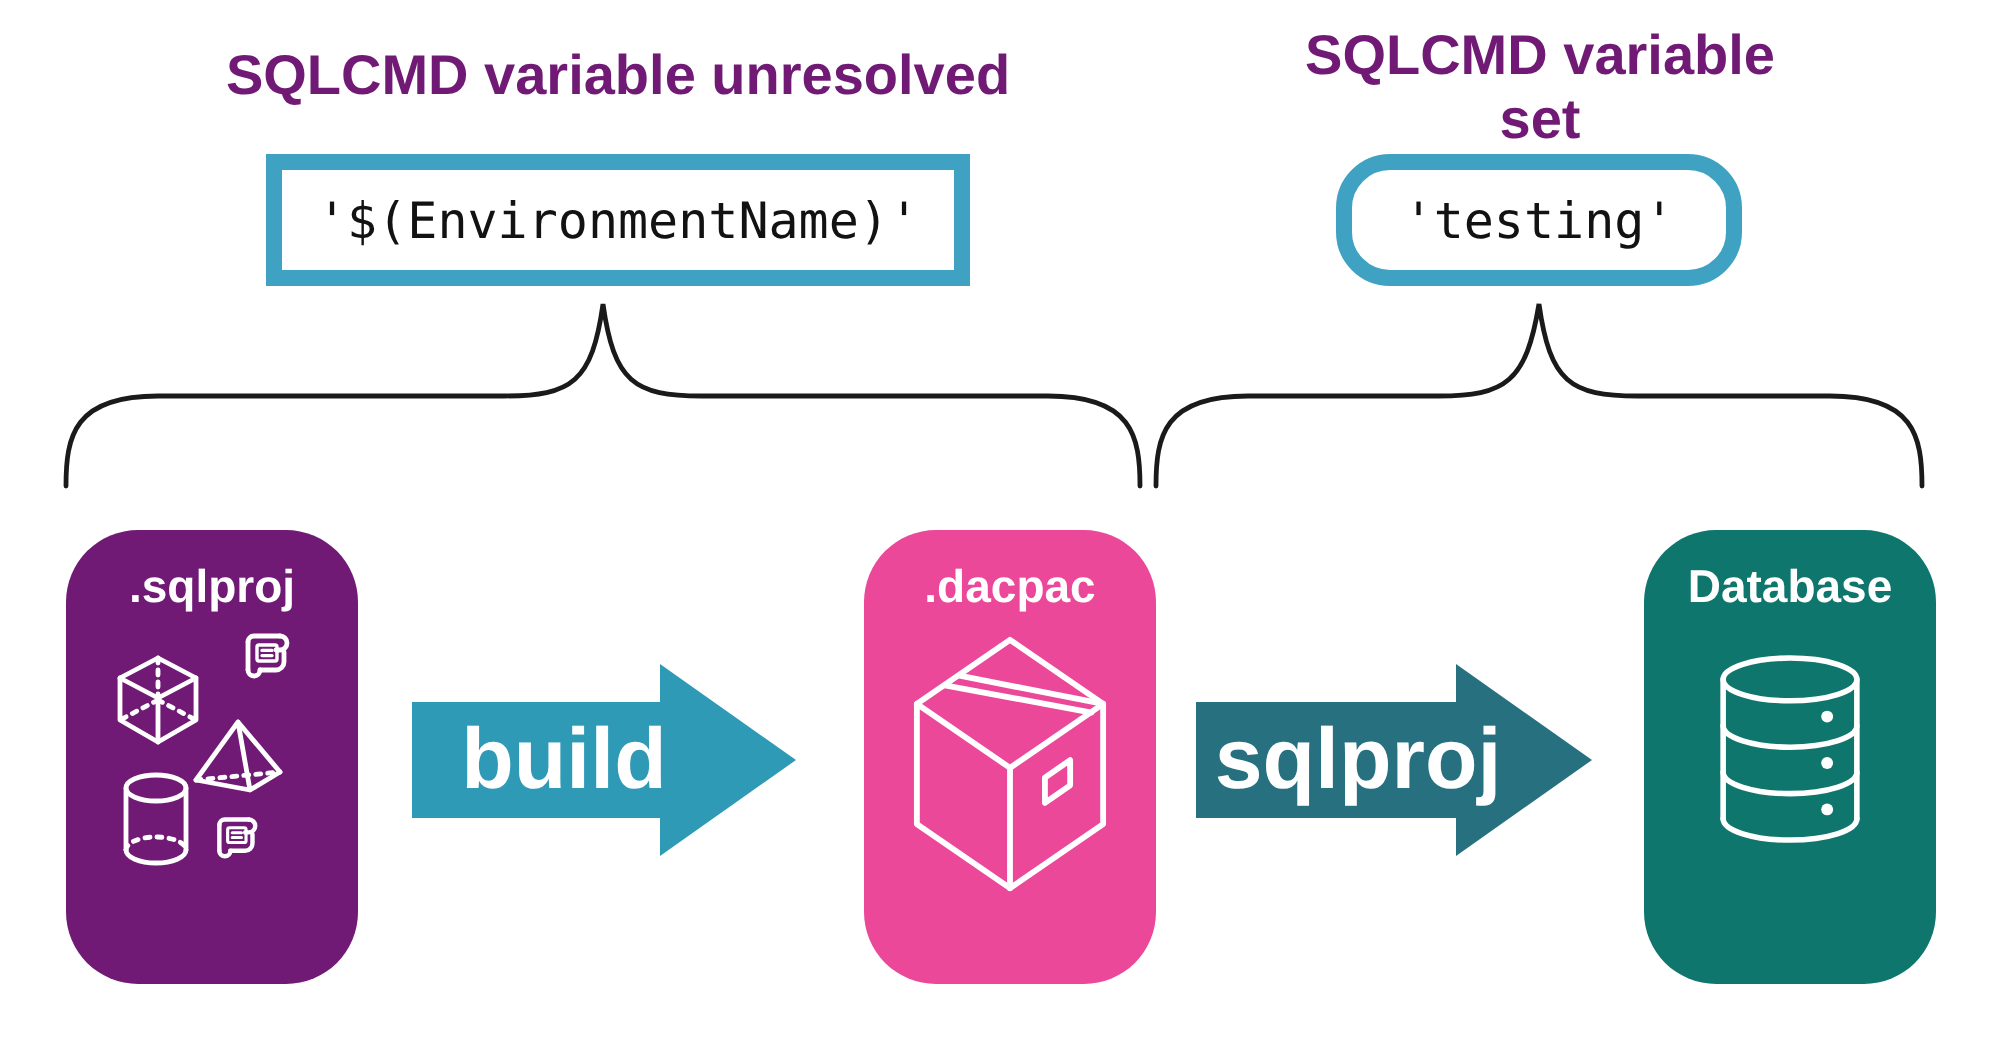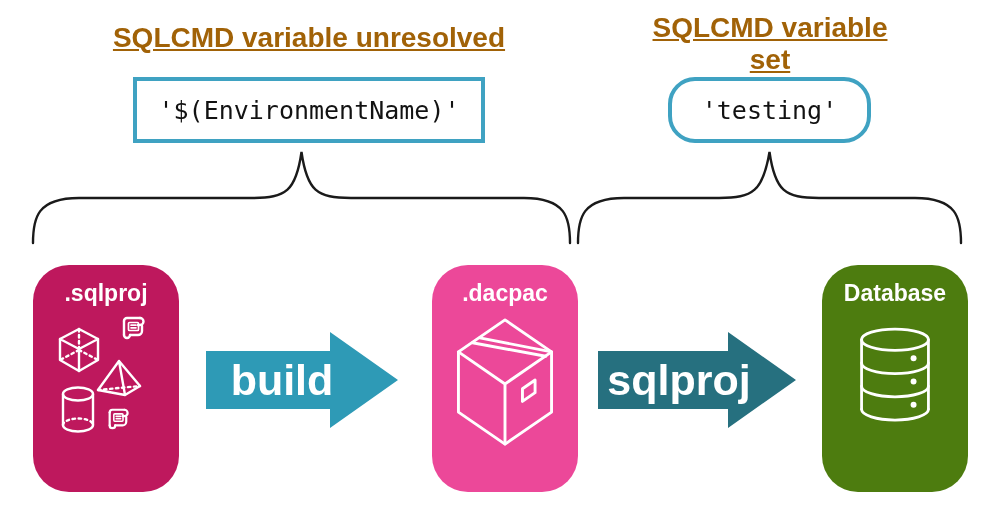--- a/index.html
+++ b/index.html
@@ -2,27 +2,27 @@
 <html><head>
 <meta charset="utf-8">
 <style>
   html,body { margin:0; padding:0; background:#ffffff; }
   .stage {
     position:relative; width:1000px; height:522px; background:#ffffff;
     font-family:"Liberation Sans", sans-serif; overflow:hidden;
   }
   .heading {
     position:absolute; text-align:center;
-    font-size:28px; font-weight:700; color:#a16207; letter-spacing:0;text-decoration:underline;
+    font-size:28px; font-weight:700; color:#701a75; letter-spacing:0;
   }
   #heading-left  { left:99px;  top:22px; width:420px; }
   #heading-right { left:644px; top:12px; width:252px; }
   .code-box {
     position:absolute; top:77px; height:66px; box-sizing:border-box;
-    border:4px solid #8b5cf6; background:#ffffff;
+    border:8px solid #8b5cf6; background:#ffffff;
     display:flex; align-items:center; justify-content:center;
     font-family:"DejaVu Sans Mono", monospace; font-size:25px; color:#121212;
     white-space:pre;
   }
   #code-box-left  { left:133px; width:352px; }
   #code-box-right { left:668px; width:203px;border-radius:27px; }
   #braces { position:absolute; left:0; top:146px; }
   .card {
     position:absolute; top:265px; width:146px; height:227px;
     border-radius:36px; box-sizing:border-box;
@@ -66,21 +66,21 @@
   </div>
   <div id="code-box-right" class="code-box" style="border-color: rgb(63, 162, 194);">
     <span>'testing'</span>
   </div>
 
   <svg id="braces" width="1000" height="104" viewBox="0 0 1000 104">
     <path d="M33 97 C33 72 37 52 79 52 L252 52 C286 52 296 45 301.5 6 C307 45 317 52 351 52 L524 52 C566 52 570 72 570 97" fill="none" stroke="#1a1a1a" stroke-width="2.4" stroke-linecap="round"></path>
     <path d="M578 97 C578 72 582 52 624 52 L719 52 C753 52 763 45 769.5 6 C775 45 785 52 819 52 L915 52 C957 52 961 72 961 97" fill="none" stroke="#1a1a1a" stroke-width="2.4" stroke-linecap="round"></path>
   </svg>
 
-  <div id="card-sqlproj" class="card" style="background: #be185d;">
+  <div id="card-sqlproj" class="card" style="background: #701a75;">
     <div class="card-title">.sqlproj</div>
     <svg id="icon-sqlproj" class="card-icon" width="96" height="118" viewBox="0 0 96 118">
       <defs>
         <g id="scrollG" class="wicon">
           <path d="M20 3 a3.5 3.5 0 0 1 0 7 h-2"></path>
           <path d="M4 6 a3 3 0 0 1 3 -3 h13"></path>
           <path d="M4 6 v14"></path>
           <path d="M4 20 a3 3 0 0 0 6 0"></path>
           <path d="M10 20 h8 a4 4 0 0 0 4 -4 v-5"></path>
           <rect x="8.5" y="7.5" width="10" height="8" rx="1" class="thin"></rect>
@@ -126,21 +126,21 @@
         <path d="M71 74 L84 65 V78 L71 87 Z"></path>
       </g>
     </svg>
   </div>
 
   <svg id="arrow-deploy-shape" class="arrow-svg" width="200" height="98" viewBox="0 0 200 98">
     <polygon points="0,20 130,20 130,1 198,49 130,97 130,78 0,78" fill="#26707f"></polygon>
   </svg>
   <div id="arrow-deploy-label" class="arrow-label">sqlproj</div>
 
-  <div id="card-database" class="card" style="background: #4d7c0f;">
+  <div id="card-database" class="card" style="background: #0f766e;">
     <div class="card-title">Database</div>
     <svg id="icon-database" class="card-icon" width="78" height="96" viewBox="0 0 84 102">
       <g class="wicon-thick">
         <ellipse cx="42" cy="13" rx="36" ry="11.5"></ellipse>
         <path d="M6 13 V88 M78 13 V88"></path>
         <path d="M6 38 A36 11.5 0 0 0 78 38"></path>
         <path d="M6 63 A36 11.5 0 0 0 78 63"></path>
         <path d="M6 88 A36 11.5 0 0 0 78 88"></path>
       </g>
       <circle cx="62" cy="33" r="3.2" fill="#ffffff"></circle>

